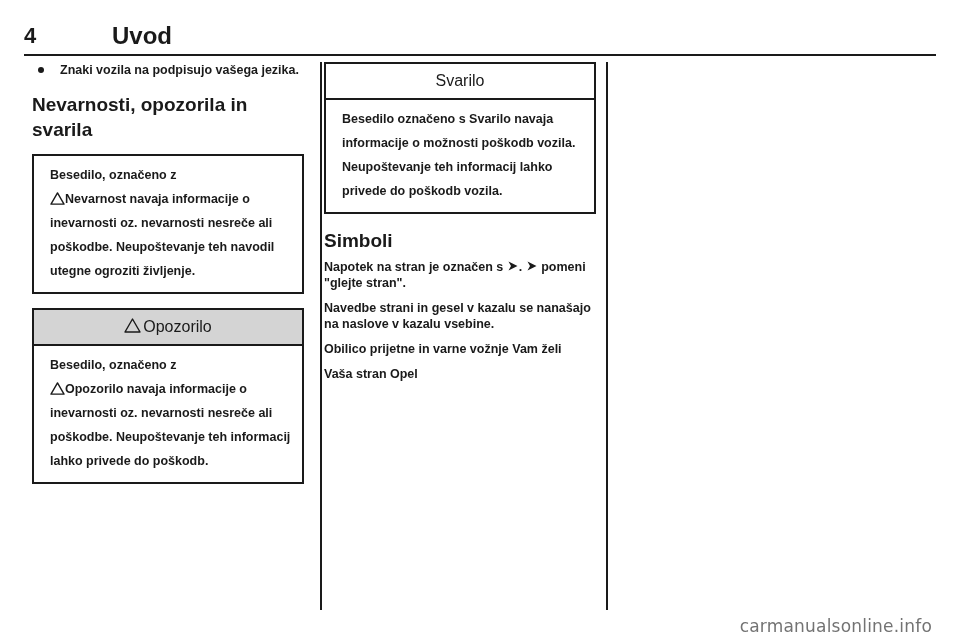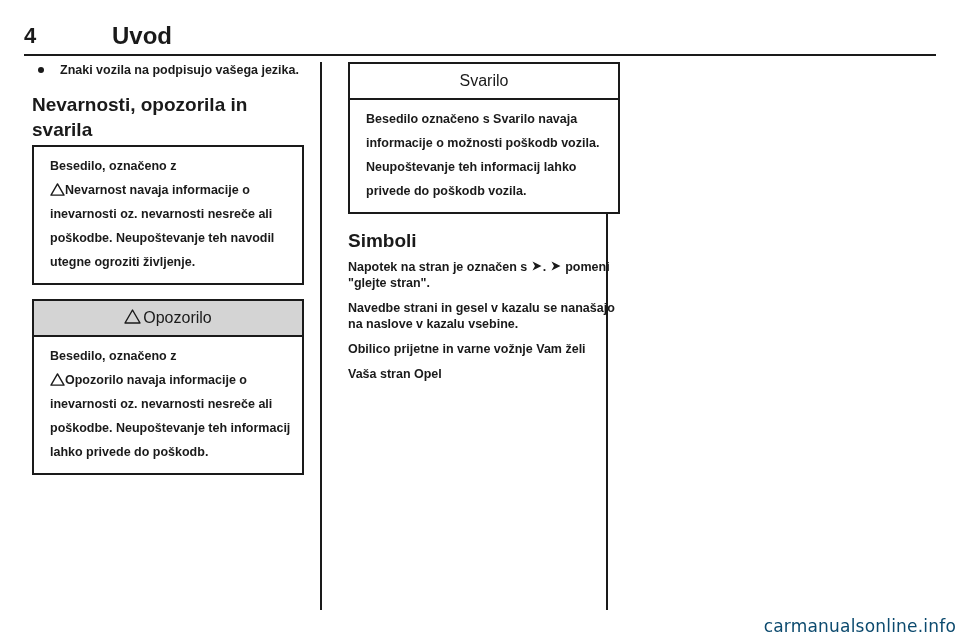--- a/index.html
+++ b/index.html
@@ -63,21 +63,21 @@
   .col-rule-1 { left: 320px; }
   .col-rule-2 { left: 606px; }
 
   
   .column {
     position: absolute;
     top: 62px;
     width: 272px;
   }
   .col-left  { left: 32px; }
-  .col-mid   { left: 348px; }
+  .col-mid   { left: 324px; }
 
   
   .bullet-list {
     margin: 0;
     padding: 0;
     list-style: none;
   }
   .bullet-item {
     position: relative;
     padding-left: 28px;
@@ -95,21 +95,21 @@
     border-radius: 50%;
     background: #1a1a1a;
   }
 
   
   .section-heading {
     font-size: 19px;
     font-weight: bold;
     line-height: 25px;
     margin-top: 14px;
-    margin-bottom: 3px;
+    margin-bottom: 12px;
   }
   .section-heading.tight {
     margin-top: 0;
     margin-bottom: 6px;
   }
 
   
   .notice-box {
     border: 2px solid #1a1a1a;
     margin-bottom: 14px;
@@ -154,24 +154,24 @@
   }
   .para .pg-sym {
     display: inline-block;
     vertical-align: -1px;
   }
   .pg-sym svg { display: block; }
 
   
   .watermark {
     position: absolute;
-    right: 4px;
+    right: 28px;
     bottom: 6px;
     font-size: 17px;
-    color: #0c4a6e;
+    color: #737373;
     letter-spacing: 0.2px;
     font-family: "DejaVu Sans", sans-serif;
   }
 </style>
 </head>
 <body>
 
 <div class="page">
 
   <div class="page-header">

